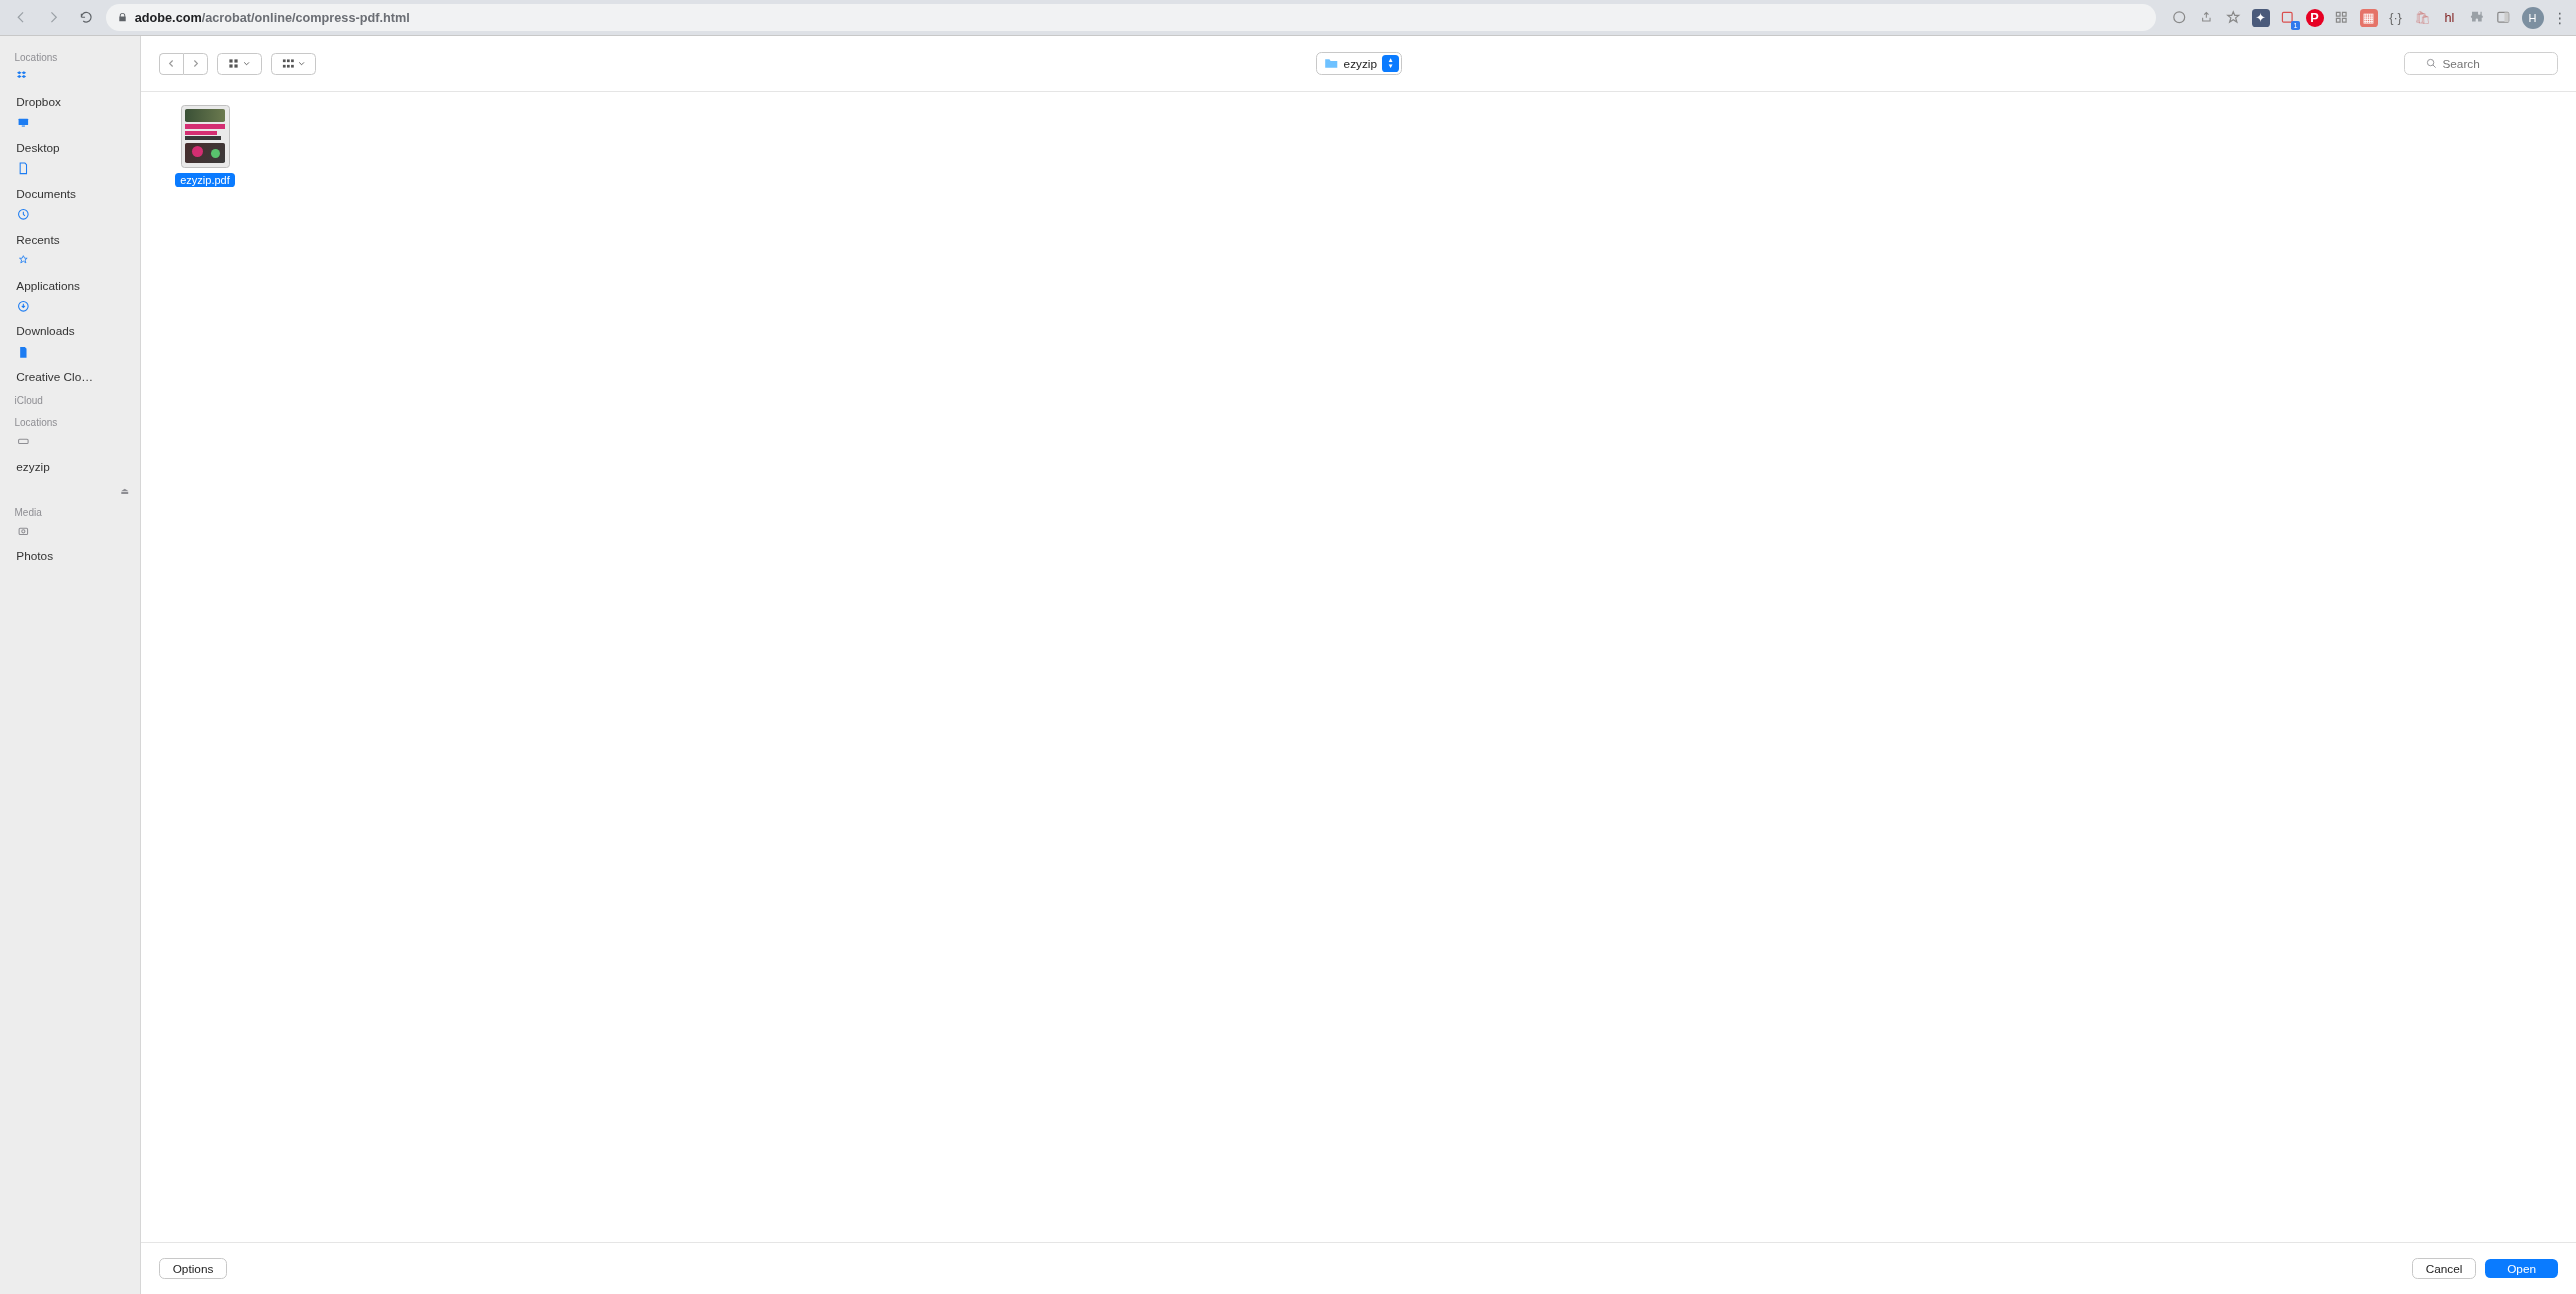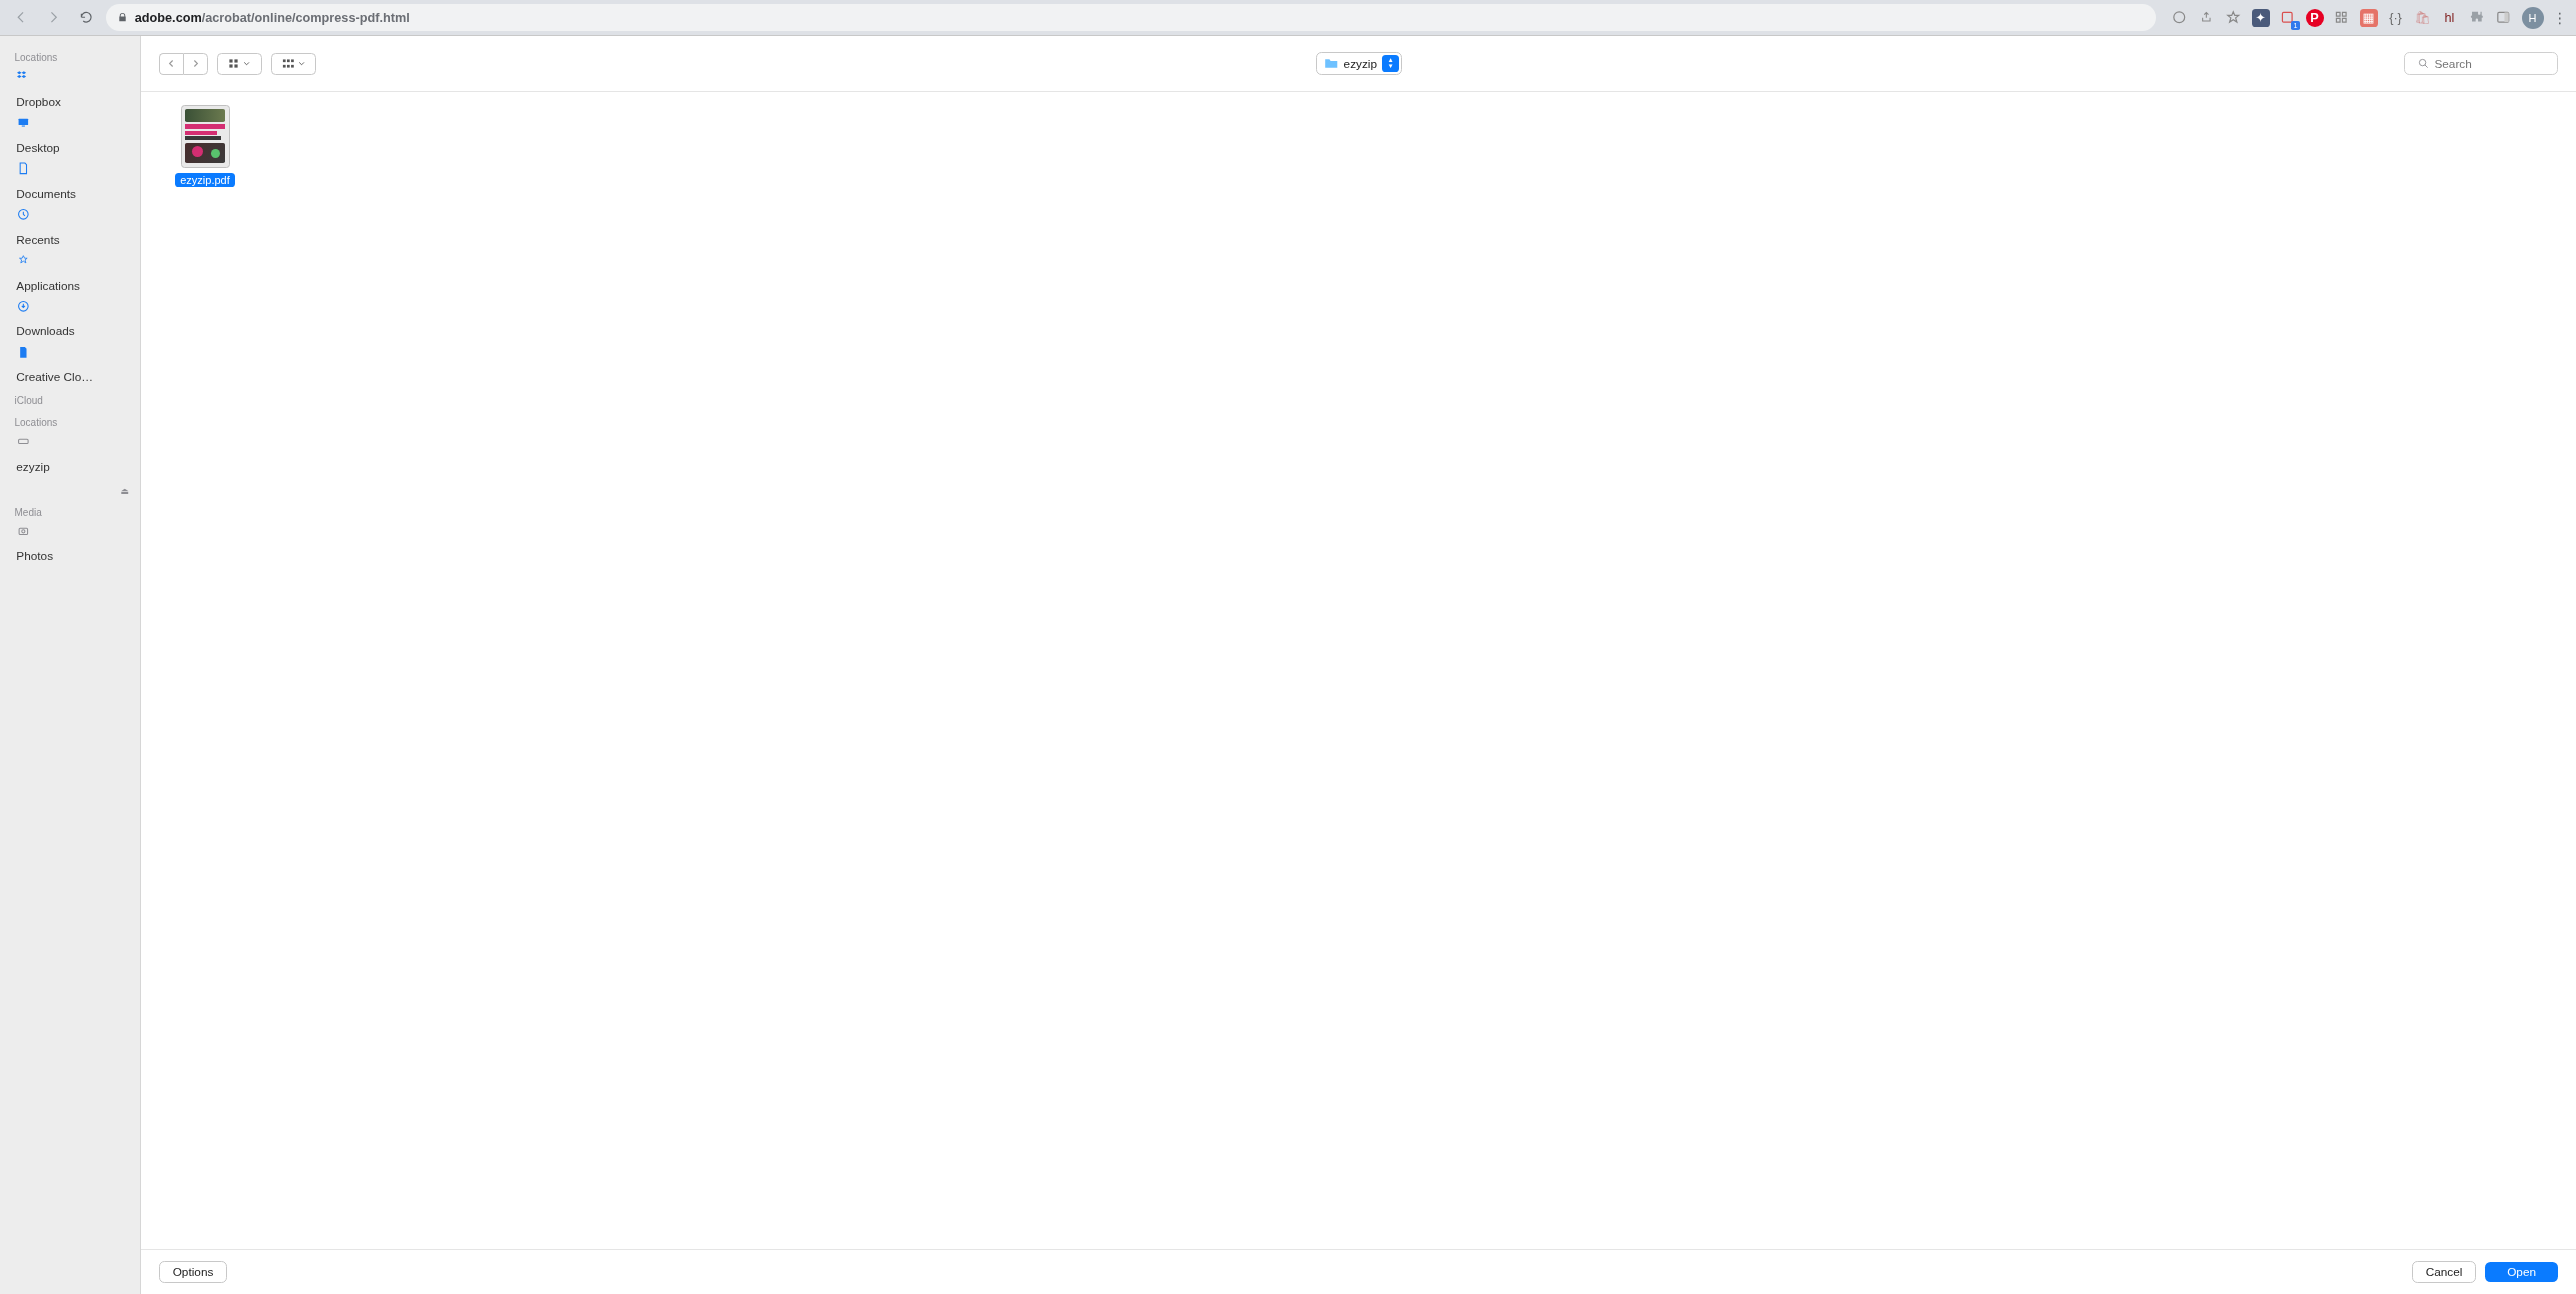--- a/index.html
+++ b/index.html
@@ -130,21 +130,21 @@
   }
   .folder-chip { color:#3ca4e8; }
 
   .search-box {
     margin-left:auto;
     border:0.9px solid #d0d0d0;
     background:#fff;
     border-radius:5.4px;
     height:23.5px; width:154px;
     display:flex; align-items:center;
-    padding:0 13px; gap:5.4px;
+    padding:0 21px; gap:5.4px;
     font-size:11.8px; color:#8e8e93;
   }
   .search-box input {
     border:none; outline:none; flex:1; font-size:11.8px;
     background:transparent; color:#333;
   }
 
   .group-header {
     font-size: 13.6px; font-weight:700; color:#555;
     padding: 7.2px 0 7.2px 20px;
@@ -178,21 +178,21 @@
   .thumb .body::before { content:""; position:absolute; width:9px; height:9px; background:#59c26d; border-radius:50%; right:5.4px; bottom:5.4px;}
 
   .file-label {
     background:#0a7bff; color:#fff;
     padding:0.9px 5.4px; border-radius:3.6px;
     font-size:11px;
     white-space:nowrap;
   }
 
   .footer {
-    height:45px;
+    height:52px;
     border-top:0.9px solid #e5e5e5;
     display:flex; align-items:center;
     padding:0 18px; gap:9px;
     background:#fff;
   }
   .btn {
     border:0.9px solid #c8c8c8;
     background:#fff;
     border-radius:5.4px;
     padding:2.7px 12.7px;

